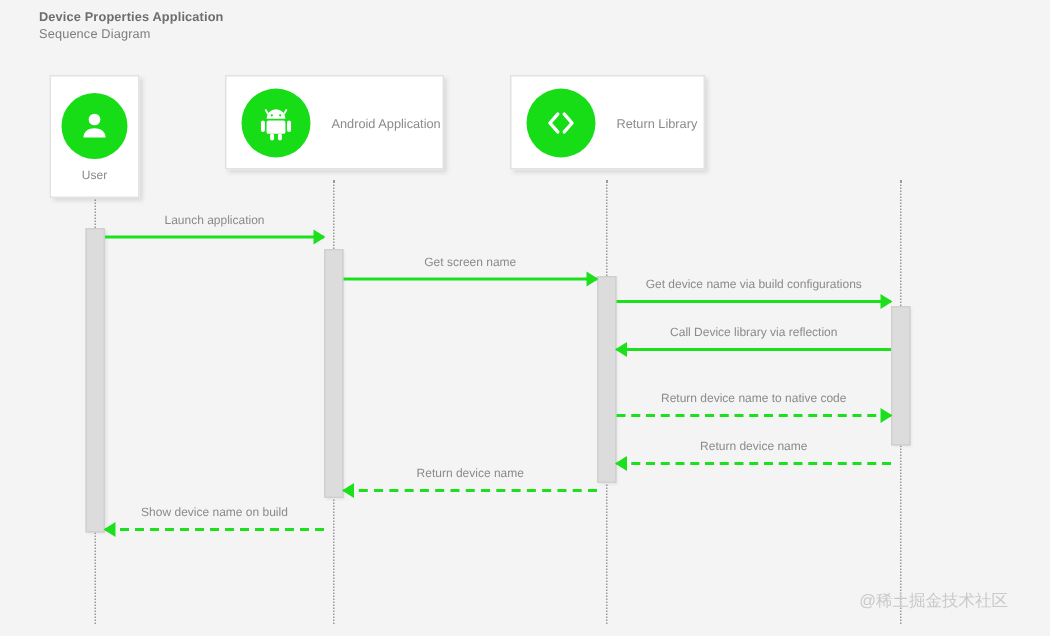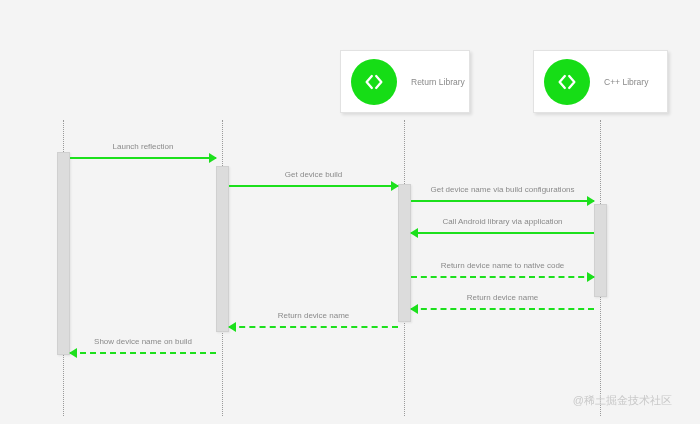--- a/index.html
+++ b/index.html
@@ -138,73 +138,94 @@
     font-size: 11px;
     color: #c9c9c9;
     white-space: nowrap;
   }
 </style>
 </head>
 <body>
 
 <div id="canvas">
 
+  <div id="title-block">
+    <span class="t1">Device Properties Application</span>
+    <span class="t2">Sequence Diagram</span>
+  </div>
 
   <div class="lifeline" style="left:63px;"></div>
   <div class="lifeline" style="left:222px;"></div>
   <div class="lifeline" style="left:404px;"></div>
   <div class="lifeline" style="left:600px;"></div>
 
-
+  <div class="actor-box stacked" style="left:33px; top:50px; width:60px; height:82px;">
+    <div class="avatar" style="width:44px; height:44px;">
+      <svg width="26" height="26" viewBox="0 0 24 24" aria-hidden="true">
+        <circle cx="12" cy="8" r="3.6" fill="#ffffff"></circle>
+        <path d="M5.2 19c0-3.6 3.1-5.6 6.8-5.6S18.8 15.4 18.8 19z" fill="#ffffff"></path>
+      </svg>
+    </div>
+    <span class="actor-label">User</span>
+  </div>
+
+  <div class="actor-box inline" style="left:150px; top:50px; width:146px; height:63px; padding-left:10px;">
+    <div class="avatar" style="width:46px; height:46px;">
+      <svg width="28" height="28" viewBox="0 0 24 24" aria-hidden="true">
+        <path d="M7.2 6.4 L6.1 4.6" stroke="#ffffff" stroke-width="1.1" stroke-linecap="round"></path>
+        <path d="M16.8 6.4 L17.9 4.6" stroke="#ffffff" stroke-width="1.1" stroke-linecap="round"></path>
+        <path d="M6.6 9.6 a5.4 5.4 0 0 1 10.8 0 z" fill="#ffffff"></path>
+        <circle cx="9.6" cy="7.6" r="0.65" fill="#16dd16"></circle>
+        <circle cx="14.4" cy="7.6" r="0.65" fill="#16dd16"></circle>
+        <rect x="6.6" y="10.6" width="10.8" height="7.6" rx="1.1" fill="#ffffff"></rect>
+        <rect x="3.4" y="10.6" width="2.3" height="6.6" rx="1.15" fill="#ffffff"></rect>
+        <rect x="18.3" y="10.6" width="2.3" height="6.6" rx="1.15" fill="#ffffff"></rect>
+        <rect x="8.6" y="18.0" width="2.3" height="4.0" rx="1.15" fill="#ffffff"></rect>
+        <rect x="13.1" y="18.0" width="2.3" height="4.0" rx="1.15" fill="#ffffff"></rect>
+      </svg>
+    </div>
+    <span class="actor-label">Android Application</span>
+  </div>
 
   <div class="actor-box inline" style="left:340px; top:50px; width:130px; height:63px; padding-left:10px;">
     <div class="avatar" style="width:46px; height:46px;">
       <svg width="26" height="26" viewBox="0 0 24 24" aria-hidden="true">
         <path d="M10 6.5 L5.2 12 L10 17.5" stroke="#ffffff" stroke-width="2.1" fill="none" stroke-linecap="round" stroke-linejoin="round"></path>
         <path d="M14 6.5 L18.8 12 L14 17.5" stroke="#ffffff" stroke-width="2.1" fill="none" stroke-linecap="round" stroke-linejoin="round"></path>
       </svg>
     </div>
     <span class="actor-label">Return Library</span>
   </div>
 
-  <div class="actor-box inline" style="left:533px; top:50px; width:135px; height:63px; padding-left:10px;">
-    <div class="avatar" style="width:46px; height:46px;">
-      <svg width="26" height="26" viewBox="0 0 24 24" aria-hidden="true">
-        <path d="M10 6.5 L5.2 12 L10 17.5" stroke="#ffffff" stroke-width="2.1" fill="none" stroke-linecap="round" stroke-linejoin="round"></path>
-        <path d="M14 6.5 L18.8 12 L14 17.5" stroke="#ffffff" stroke-width="2.1" fill="none" stroke-linecap="round" stroke-linejoin="round"></path>
-      </svg>
-    </div>
-    <span class="actor-label">C++ Library</span>
-  </div>
 
   <div class="activation" style="left:57px;  top:152px; height:203px;"></div>
   <div class="activation" style="left:216px; top:166px; height:166px;"></div>
   <div class="activation" style="left:398px; top:184px; height:138px;"></div>
   <div class="activation" style="left:594px; top:204px; height:93px;"></div>
 
   <div class="msg to-right" style="left:70px; width:146px; top:157px;">
-    <span class="caption">Launch reflection</span>
+    <span class="caption">Launch application</span>
     <span class="line"></span>
     <span class="head"></span>
   </div>
 
   <div class="msg to-right" style="left:229px; width:169px; top:185px;">
-    <span class="caption">Get device build</span>
+    <span class="caption">Get screen name</span>
     <span class="line"></span>
     <span class="head"></span>
   </div>
 
   <div class="msg to-right" style="left:411px; width:183px; top:200px;">
     <span class="caption">Get device name via build configurations</span>
     <span class="line"></span>
     <span class="head"></span>
   </div>
 
   <div class="msg to-left" style="left:411px; width:183px; top:232px;">
-    <span class="caption">Call Android library via application</span>
+    <span class="caption">Call Device library via reflection</span>
     <span class="line"></span>
     <span class="head"></span>
   </div>
 
   <div class="msg to-right dashed" style="left:411px; width:183px; top:276px;">
     <span class="caption">Return device name to native code</span>
     <span class="line"></span>
     <span class="head"></span>
   </div>
 

